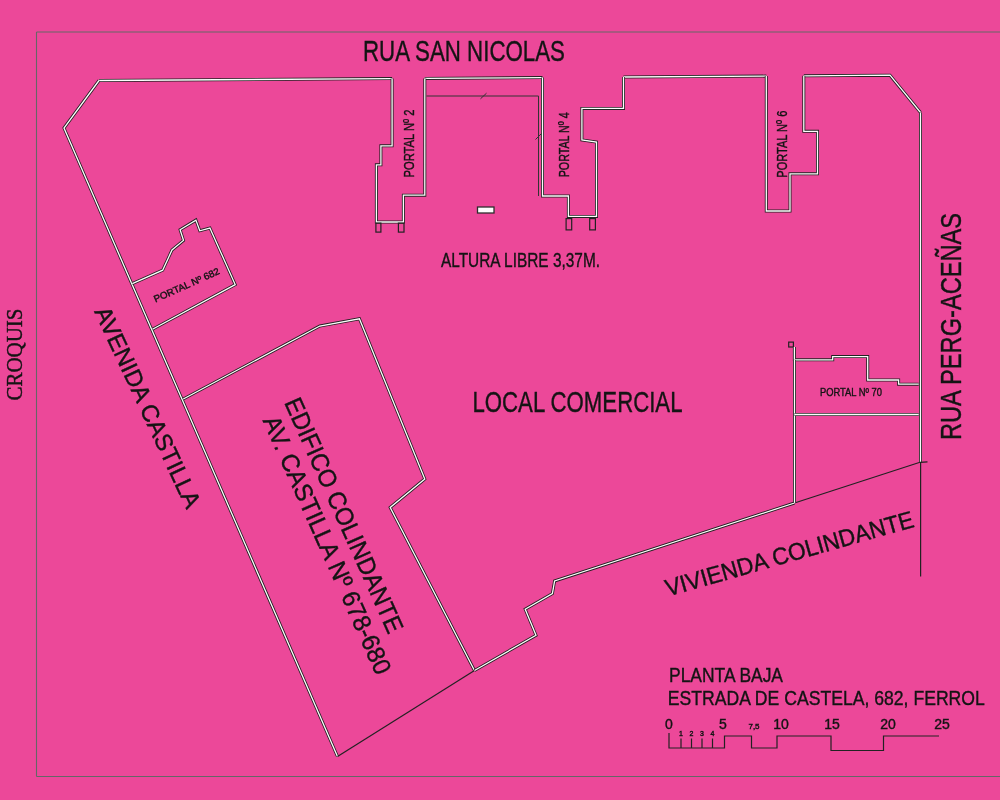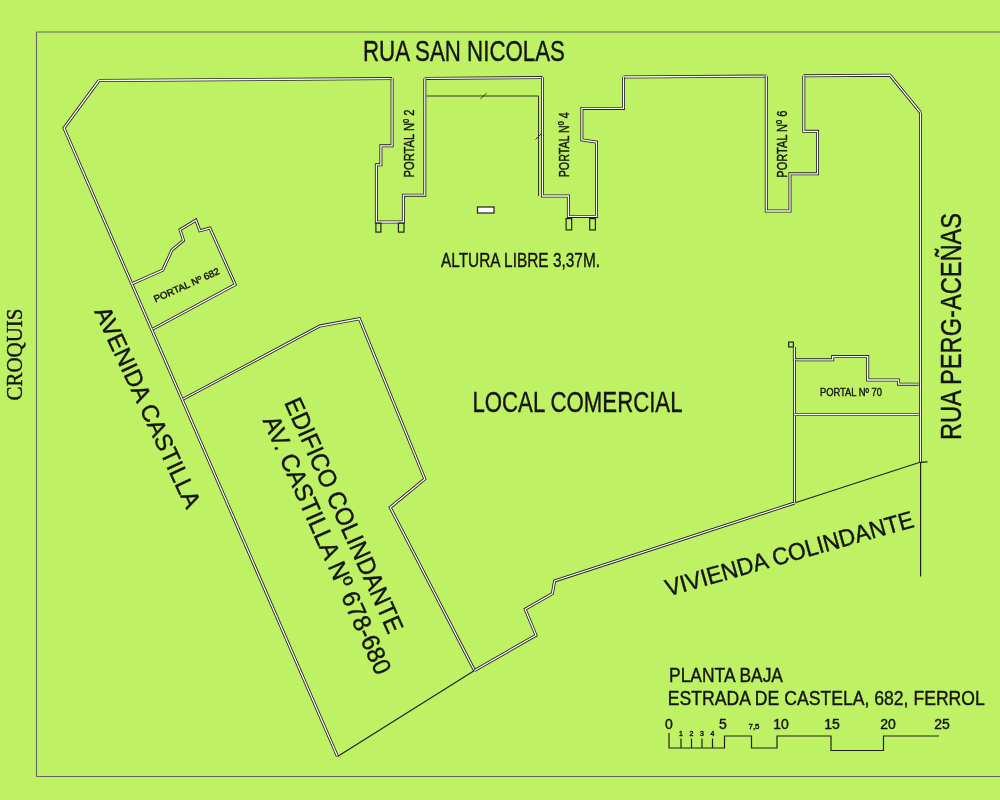--- a/index.html
+++ b/index.html
@@ -1,16 +1,16 @@
 <!DOCTYPE html>
 <html><head>
 <meta charset="utf-8">
 <style>
 html,body{margin:0;padding:0;background:#ffffff;}
-.page{position:relative;width:1000px;height:800px;background:#bef264;font-family:"Liberation Sans",sans-serif;overflow:hidden;}
+.page{position:relative;width:1000px;height:800px;background:#ec4899;font-family:"Liberation Sans",sans-serif;overflow:hidden;}
 svg text{fill:#141414;font-family:"Liberation Sans",sans-serif;stroke:#141414;stroke-width:0.4;}
 .w{stroke:#222222;stroke-width:3.0;fill:none;stroke-linejoin:miter;stroke-linecap:butt;}
 .wi{stroke:#fdfdfd;stroke-width:1.3;fill:none;stroke-linejoin:miter;stroke-linecap:butt;}
 .s{stroke:#222222;stroke-width:1.2;fill:none;}
 .d{stroke:#333333;stroke-width:1.0;fill:none;}
 .f{stroke:#666666;stroke-width:1.1;fill:none;}
 </style>
 </head>
 <body>
 <div class="page">

